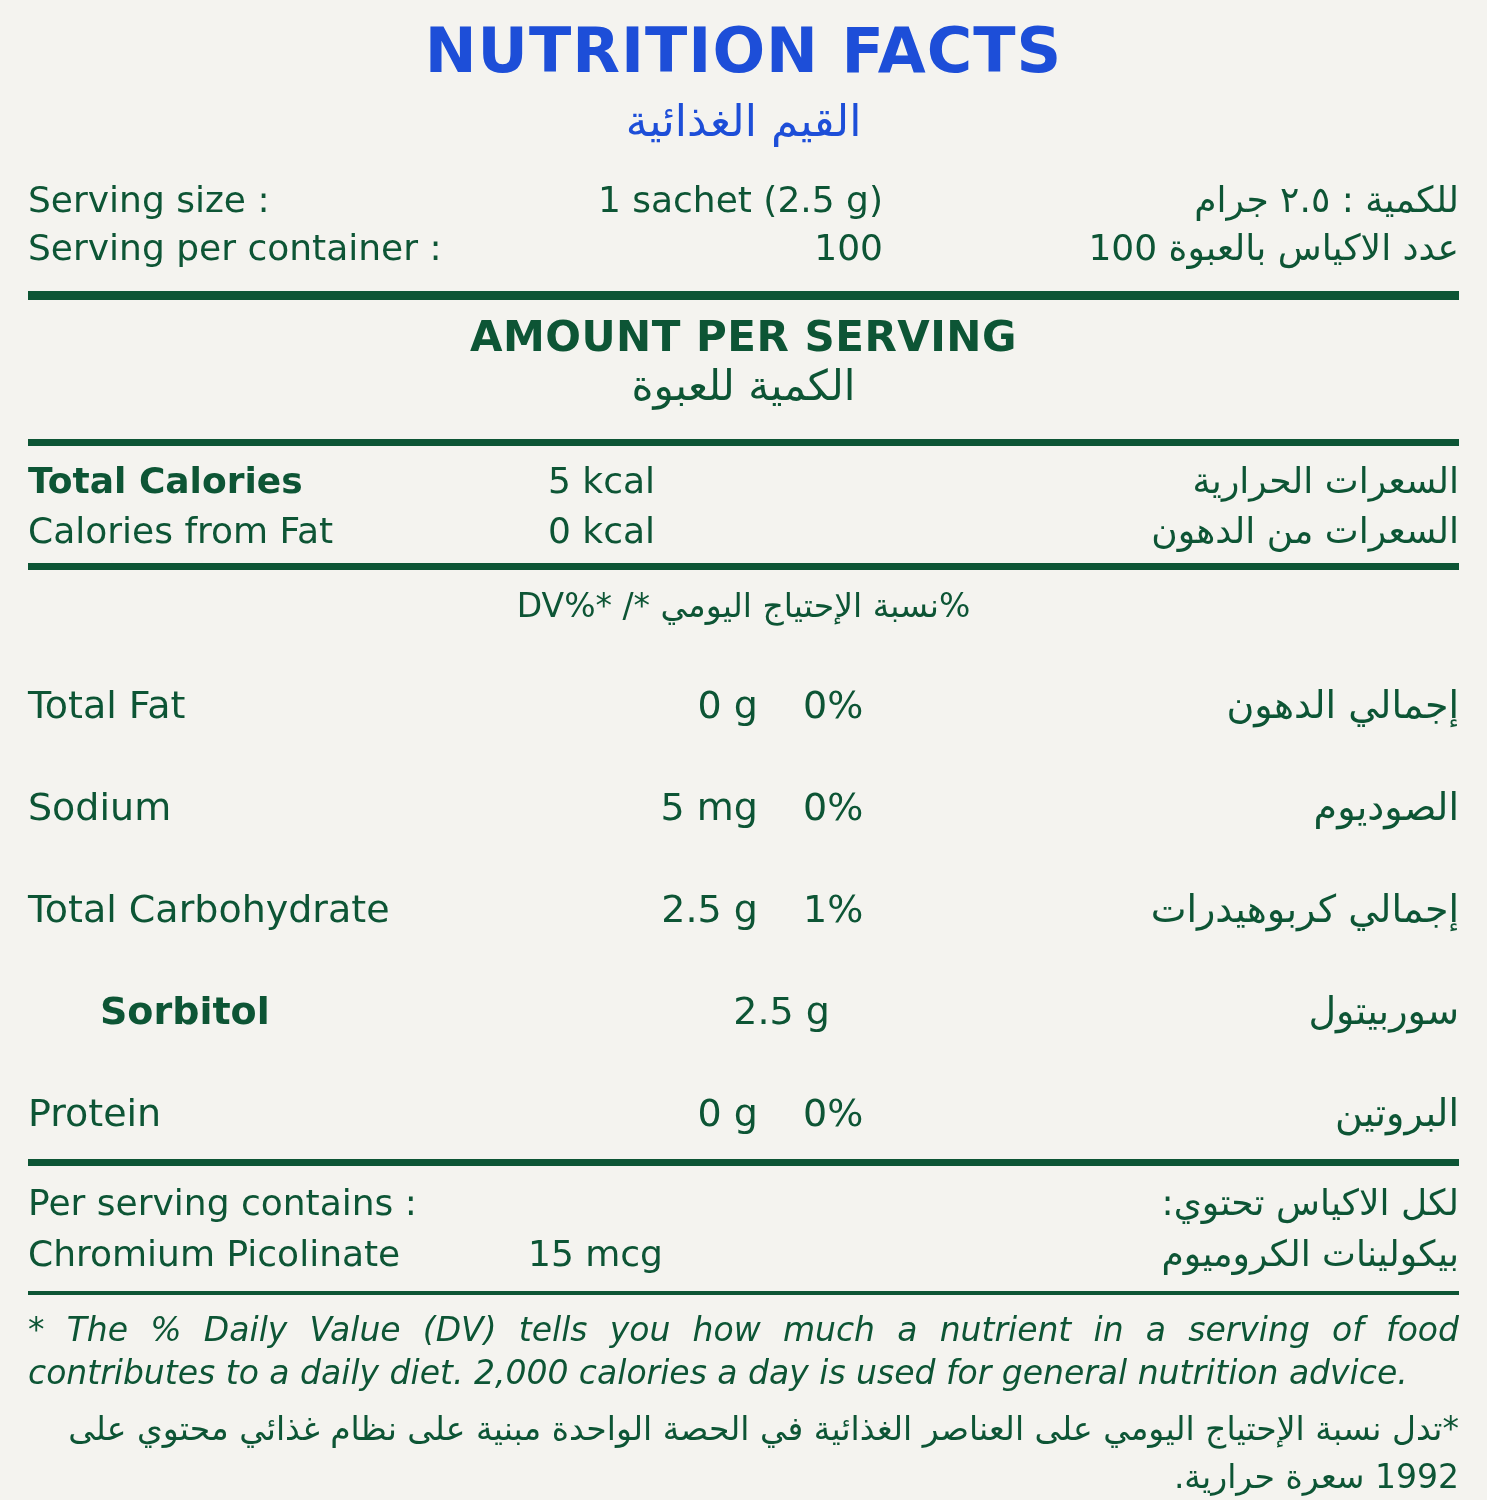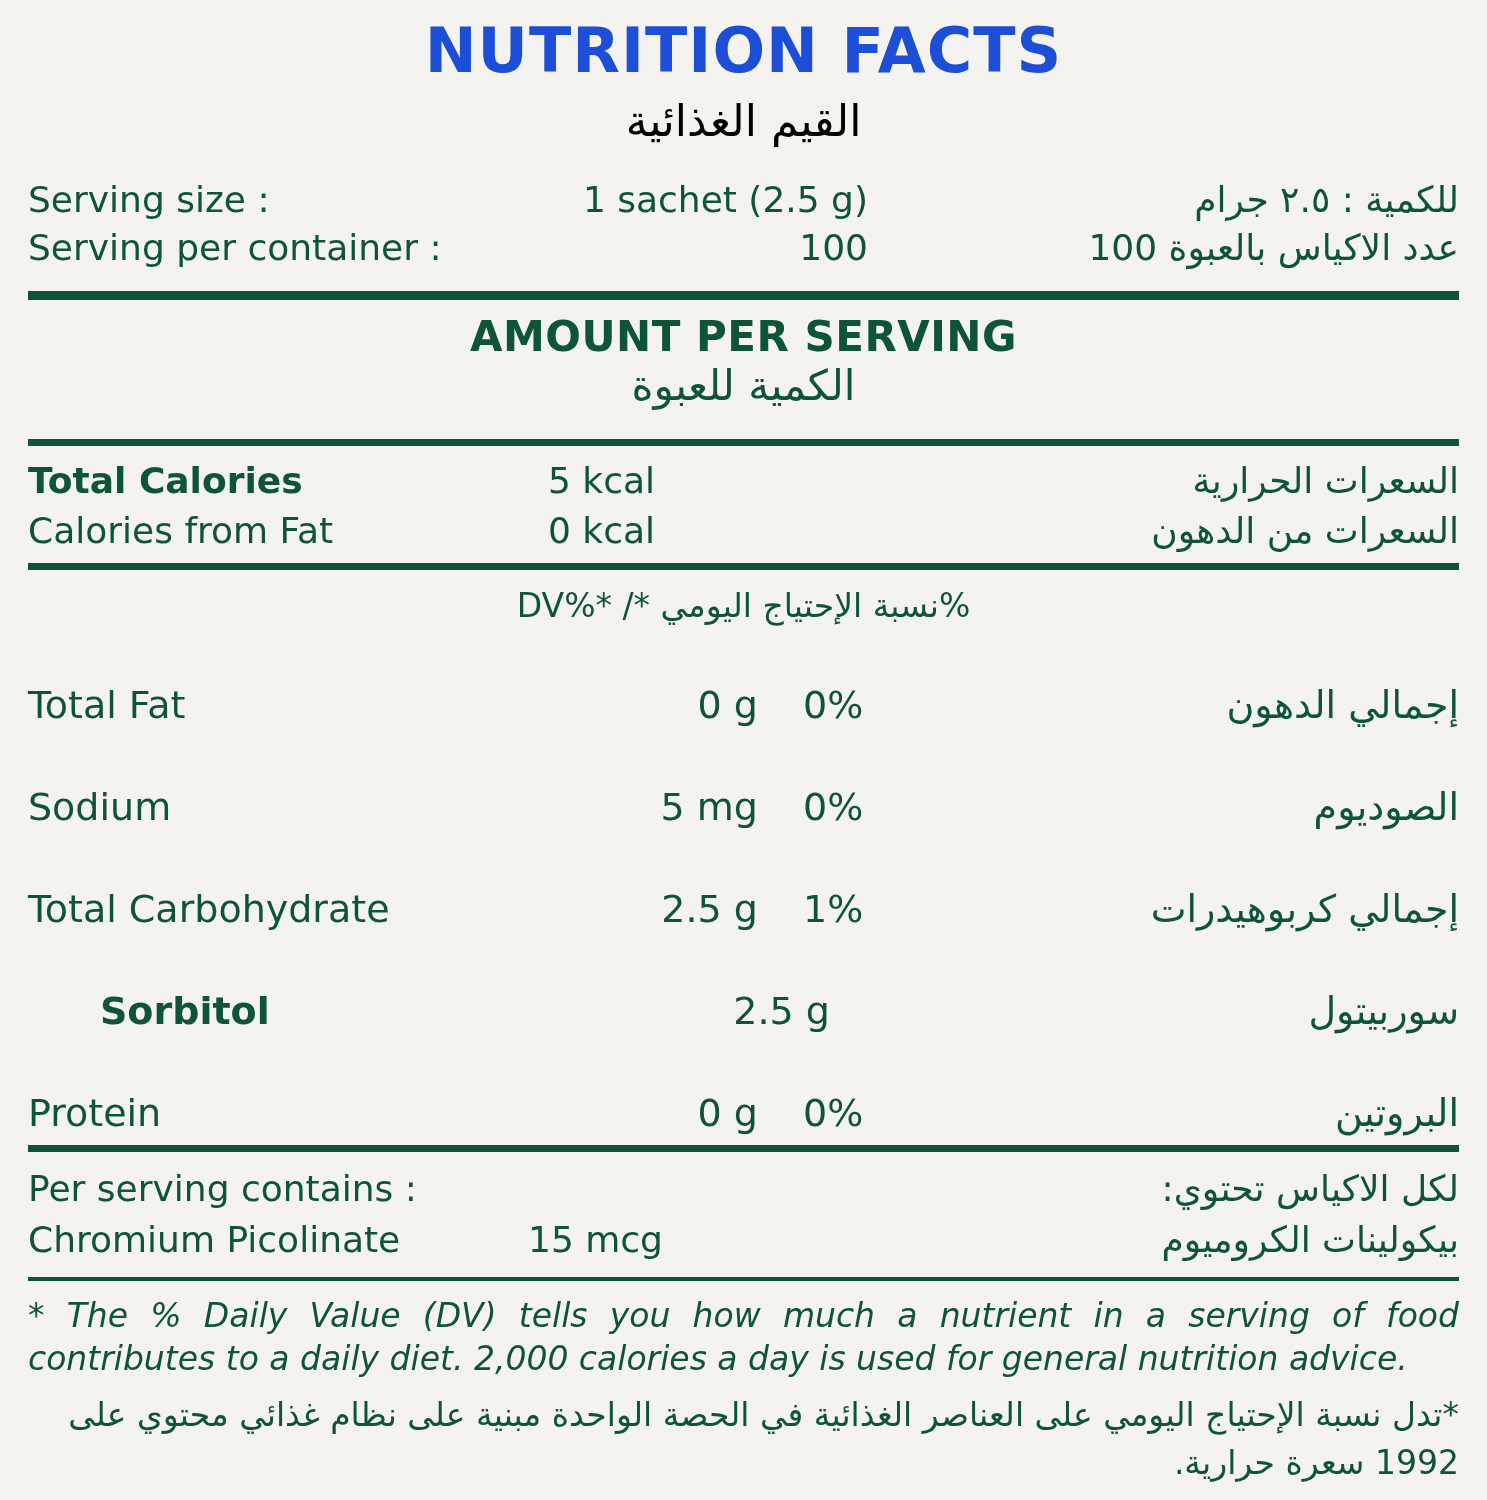--- a/index.html
+++ b/index.html
@@ -26,34 +26,35 @@
     font-size: 62px;
     font-weight: bold;
     letter-spacing: 1px;
     color: #1d4ed8;
     margin-top: 18px;
     line-height: 1.05;
   }
   .title-ar {
     text-align: center;
     font-size: 44px;
-    color: #000000;
+    color: #1d4ed8;
     margin-top: 12px;
     direction: rtl;
     line-height: 1.2;
   }
   .serving-block {
     margin-top: 28px;
     font-size: 36px;
     line-height: 1.35;
   }
   .srow {
     display: flex;
     align-items: center;
     width: 100%;
+    gap: 15px;
   }
   .srow .en {
     flex: 0 0 auto;
     width: 470px;
   }
   .srow .val {
     flex: 0 0 auto;
     width: 400px;
     text-align: right;
     padding-right: 30px;
@@ -118,21 +119,21 @@
   }
   .dv-head {
     text-align: center;
     font-size: 33px;
     padding: 16px 0 6px 0;
     direction: rtl;
   }
   .nutrients {
     font-size: 38px;
     line-height: 1.42;
-    padding-bottom: 4px;
+    padding-bottom: 18px;
   }
   .nrow {
     display: flex;
     align-items: baseline;
     width: 100%;
   }
   .nrow .en {
     flex: 0 0 auto;
     width: 560px;
   }

